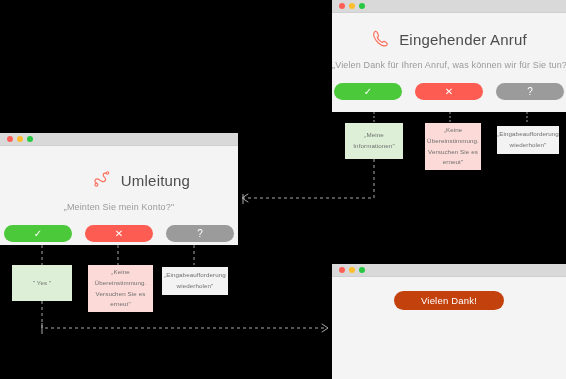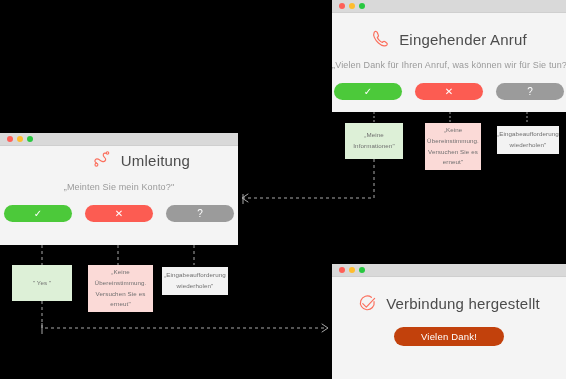--- a/index.html
+++ b/index.html
@@ -199,21 +199,21 @@
     </div>
   </div>
 
   <div class="window" style="left:0px; top:133px; width:238px; height:112px;">
     <div class="titlebar">
       <span class="dot red"></span>
       <span class="dot yellow"></span>
       <span class="dot green"></span>
     </div>
     <div class="win-body">
-      <div class="head-row" style="margin-top:4px;padding-left:44px;">
+      <div class="head-row" style="margin-top:24px;padding-left:44px;">
         <svg class="head-icon" width="20" height="20" viewBox="0 0 24 24">
           <path d="M17.5 4.2c-1.4-1-3.3-.5-3.9 1-.5 1.4.3 2.6 1.4 3.6 1.1 1 1.8 2 1.3 3.3-.6 1.6-2.6 2.1-4.2 1.5-1.9-.7-3-2-4.6-2.6-1.5-.6-3.2-.2-3.8 1.2-.6 1.4.2 2.9 1.6 3.3" fill="none" stroke="#fb6f5d" stroke-width="1.4" stroke-linecap="round"></path>
           <circle cx="18.6" cy="3.6" r="1.5" fill="none" stroke="#fb6f5d" stroke-width="1.4"></circle>
           <circle cx="5.3" cy="17.6" r="1.7" fill="none" stroke="#fb6f5d" stroke-width="1.4"></circle>
         </svg>
         <div class="head-title">Umleitung</div>
       </div>
       <div class="subtitle" style="margin-top:12px;">„Meinten Sie mein Konto?"</div>
       <div class="btn-row" style="margin-top:13px;">
         <button class="cbtn yes">
@@ -229,27 +229,20 @@
     </div>
   </div>
 
   <div class="window" style="left:332px; top:264px; width:234px; height:115px;">
     <div class="titlebar">
       <span class="dot red"></span>
       <span class="dot yellow"></span>
       <span class="dot green"></span>
     </div>
     <div class="win-body">
-      <div class="head-row" style="margin-top:17px;">
-        <svg class="head-icon" width="19" height="19" viewBox="0 0 24 24">
-          <path d="M21 5.5 L10.5 16.5 L6 12.2" fill="none" stroke="#fb6f5d" stroke-width="1.5" stroke-linecap="round" stroke-linejoin="round"></path>
-          <path d="M20.3 9.6a8.7 8.7 0 1 1-3.4-5.4" fill="none" stroke="#fb6f5d" stroke-width="1.5" stroke-linecap="round"></path>
-        </svg>
-        <div class="head-title">Verbindung hergestellt</div>
-      </div>
       <button class="cta" style="margin-top:14px;">Vielen Dank!</button>
     </div>
   </div>
 
   <div class="note green" style="left:345px; top:123px; width:58px; height:36px;">„Meine Informationen"</div>
 
   <div class="note red" style="left:425px; top:123px; width:56px; height:47px;">„Keine Übereinstimmung. Versuchen Sie es erneut"</div>
 
   <div class="note gray" style="left:497px; top:126px; width:62px; height:28px;">„Eingabeaufforderung wiederholen"</div>
 

